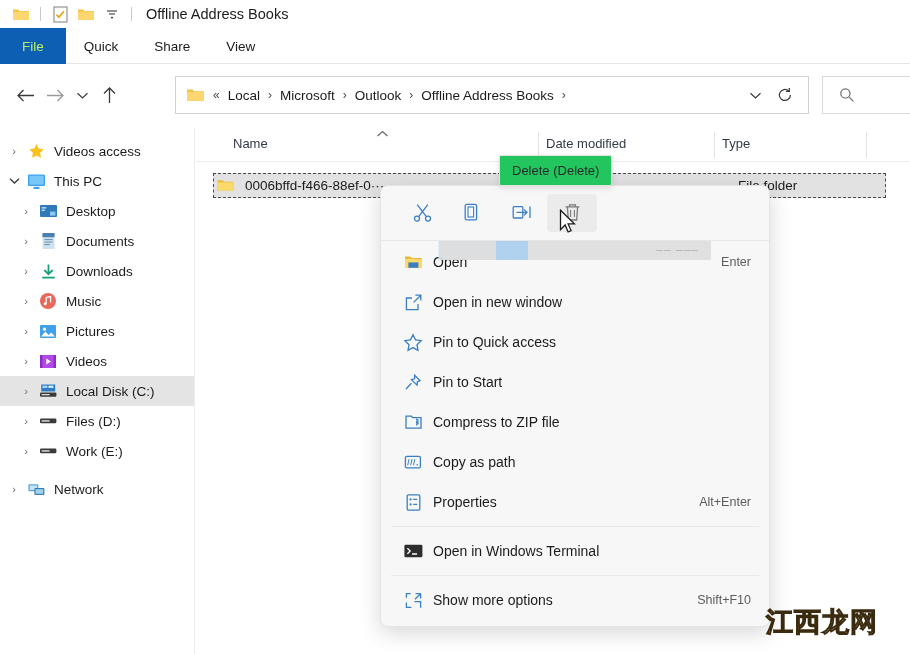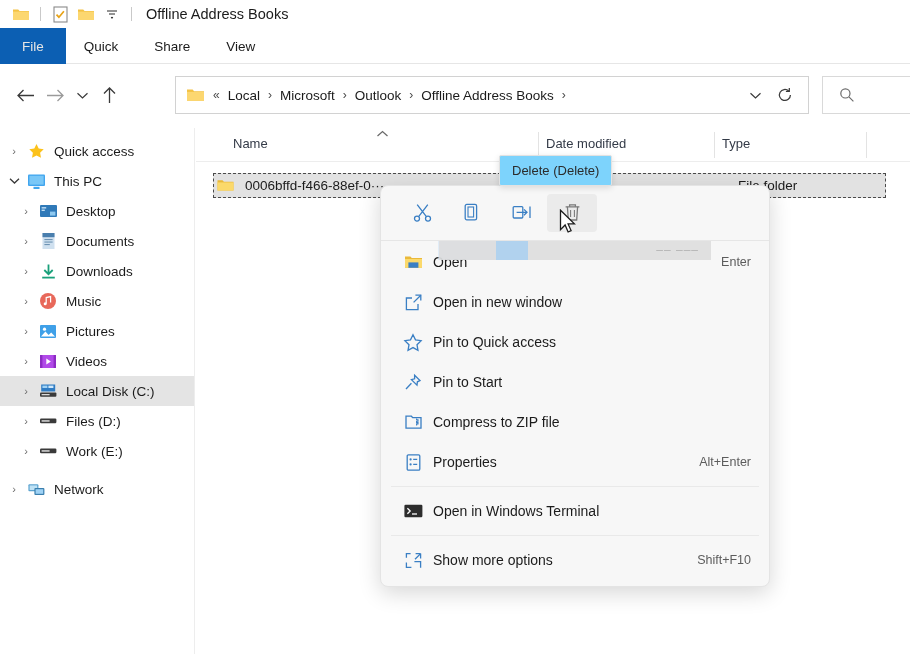--- a/index.html
+++ b/index.html
@@ -27,21 +27,21 @@
   .ribbon {
     position:absolute; left:0; top:28px; width:910px; height:36px;
     background:#ffffff; display:flex; align-items:stretch;
     border-bottom:1px solid #e6e6e6;
   }
   .tab {
     display:flex; align-items:center; justify-content:center;
     font-size:13.5px; color:#1b1b1b; padding:0 18px; height:36px;
     min-width:52px;
   }
-  .tab.file { background:#0c5fb3; color:#e5e5e5; font-size:13.5px; padding:0 22px; }
+  .tab.file { background:#0c5fb3; color:#bef264; font-size:13.5px; padding:0 22px; }
 
   
   .addrrow {
     position:absolute; left:0; top:64px; width:910px; height:62px;
     display:flex; align-items:center;
   }
   .navbtn {
     width:30px; height:30px; display:flex; align-items:center; justify-content:center;
     color:#3a3a3a;
   }
@@ -104,21 +104,21 @@
   .filerow .fname { font-size:13.5px; color:#1b1b1b; margin-left:6px; white-space:nowrap; }
   .filerow .ftype { position:absolute; left:525px; font-size:13.5px; color:#1b1b1b; }
   .focus-rect {
     position:absolute; left:17px; top:45px; width:673px; height:25px;
     border:1px dashed #4a4a4a; pointer-events:none;
   }
 
   
   .tooltip {
     position:absolute; left:499px; top:155px; height:31px;
-    background:#7dd3fc; border:1px solid #e2e2e2; border-radius:2px;
+    background:#22c55e; border:1px solid #e2e2e2; border-radius:2px;
     display:flex; align-items:center; padding:0 12px;
     font-size:13px; color:#2b2b2b;
     box-shadow:0 2px 6px rgba(0,0,0,0.12);
     z-index:40; white-space:nowrap;
   }
 
   
   .ctxmenu {
     position:absolute; left:380px; top:185px; width:390px;
     background:#f7f7f7; border:1px solid #e4e4e4; border-radius:8px;
@@ -287,21 +287,21 @@
 
   <div class="sidebar">
 
     <div class="nav-item">
       <span class="chev">›</span>
       <span class="nav-ico">
         <svg width="17" height="17" viewBox="0 0 17 17">
             <path d="M8.5 1l2.2 4.6 5 .7-3.6 3.5.9 5-4.5-2.4L4 14.8l.9-5L1.3 6.3l5-.7z" fill="#fcc21b"></path>
           </svg>
       </span>
-      <span>Quick access</span>
+      <span>Videos access</span>
     </div>
 
     <div class="nav-item">
       <span class="chev">
         <svg width="11" height="8" viewBox="0 0 11 8">
             <path d="M1 1.8L5.5 6 10 1.8" fill="none" stroke="#3a3a3a" stroke-width="1.3"></path>
           </svg>
       </span>
       <span class="nav-ico">
         <svg width="19" height="17" viewBox="0 0 19 17">
@@ -568,20 +568,31 @@
       <span class="mico">
         <svg width="19" height="18" viewBox="0 0 19 18">
           <path d="M2 3.2h5.4l1.3 1.5H17v10.4H2z" fill="none" stroke="#3a7fc4" stroke-width="1.3"></path>
           <path d="M12.6 5.4v1.4h1.4v1.4h-1.4v1.4h1.4v1.4h-1.4v1.4" fill="none" stroke="#3a7fc4" stroke-width="1.1"></path>
         </svg>
       </span>
       <span class="mlbl">Compress to ZIP file</span>
       <span class="macc"></span>
     </div>
 
+    <div class="ctx-item">
+      <span class="mico">
+        <svg width="20" height="18" viewBox="0 0 20 18">
+          <rect x="2.4" y="3.4" width="15" height="11.4" rx="1.4" fill="none" stroke="#3a7fc4" stroke-width="1.3"></rect>
+          <path d="M6 6.2l-1.3 6M9 6.2l-1.3 6M11.8 6.2l-1.3 6" stroke="#3a7fc4" stroke-width="1"></path>
+          <circle cx="14.2" cy="11.8" r="0.8" fill="#3a7fc4"></circle>
+        </svg>
+      </span>
+      <span class="mlbl">Copy as path</span>
+      <span class="macc"></span>
+    </div>
 
     <div class="ctx-item">
       <span class="mico">
         <svg width="17" height="19" viewBox="0 0 17 19">
           <rect x="2.2" y="1.8" width="12.6" height="15.4" rx="1.2" fill="none" stroke="#3a7fc4" stroke-width="1.3"></rect>
           <circle cx="5.6" cy="6.4" r="1.1" fill="#3a7fc4"></circle>
           <circle cx="5.6" cy="11.4" r="1.1" fill="#3a7fc4"></circle>
           <path d="M8.2 6.4h4M8.2 11.4h4" stroke="#3a7fc4" stroke-width="1.1"></path>
         </svg>
       </span>
@@ -618,14 +629,17 @@
       <span class="macc">Shift+F10</span>
     </div>
   </div>
 
   <div class="cursor">
     <svg width="19" height="27" viewBox="0 0 19 27">
       <path d="M1.5 1.2v19.4l4.6-4.6 3 7 3-1.4-3-6.7h6.3z" fill="#ffffff" stroke="#1b1b1b" stroke-width="1.3"></path>
     </svg>
   </div>
 
+  <div class="watermark">
+    <span class="wm1">江西</span><span class="wm2">龙网</span>
+  </div>
 
 </div>
 
 </body></html>

